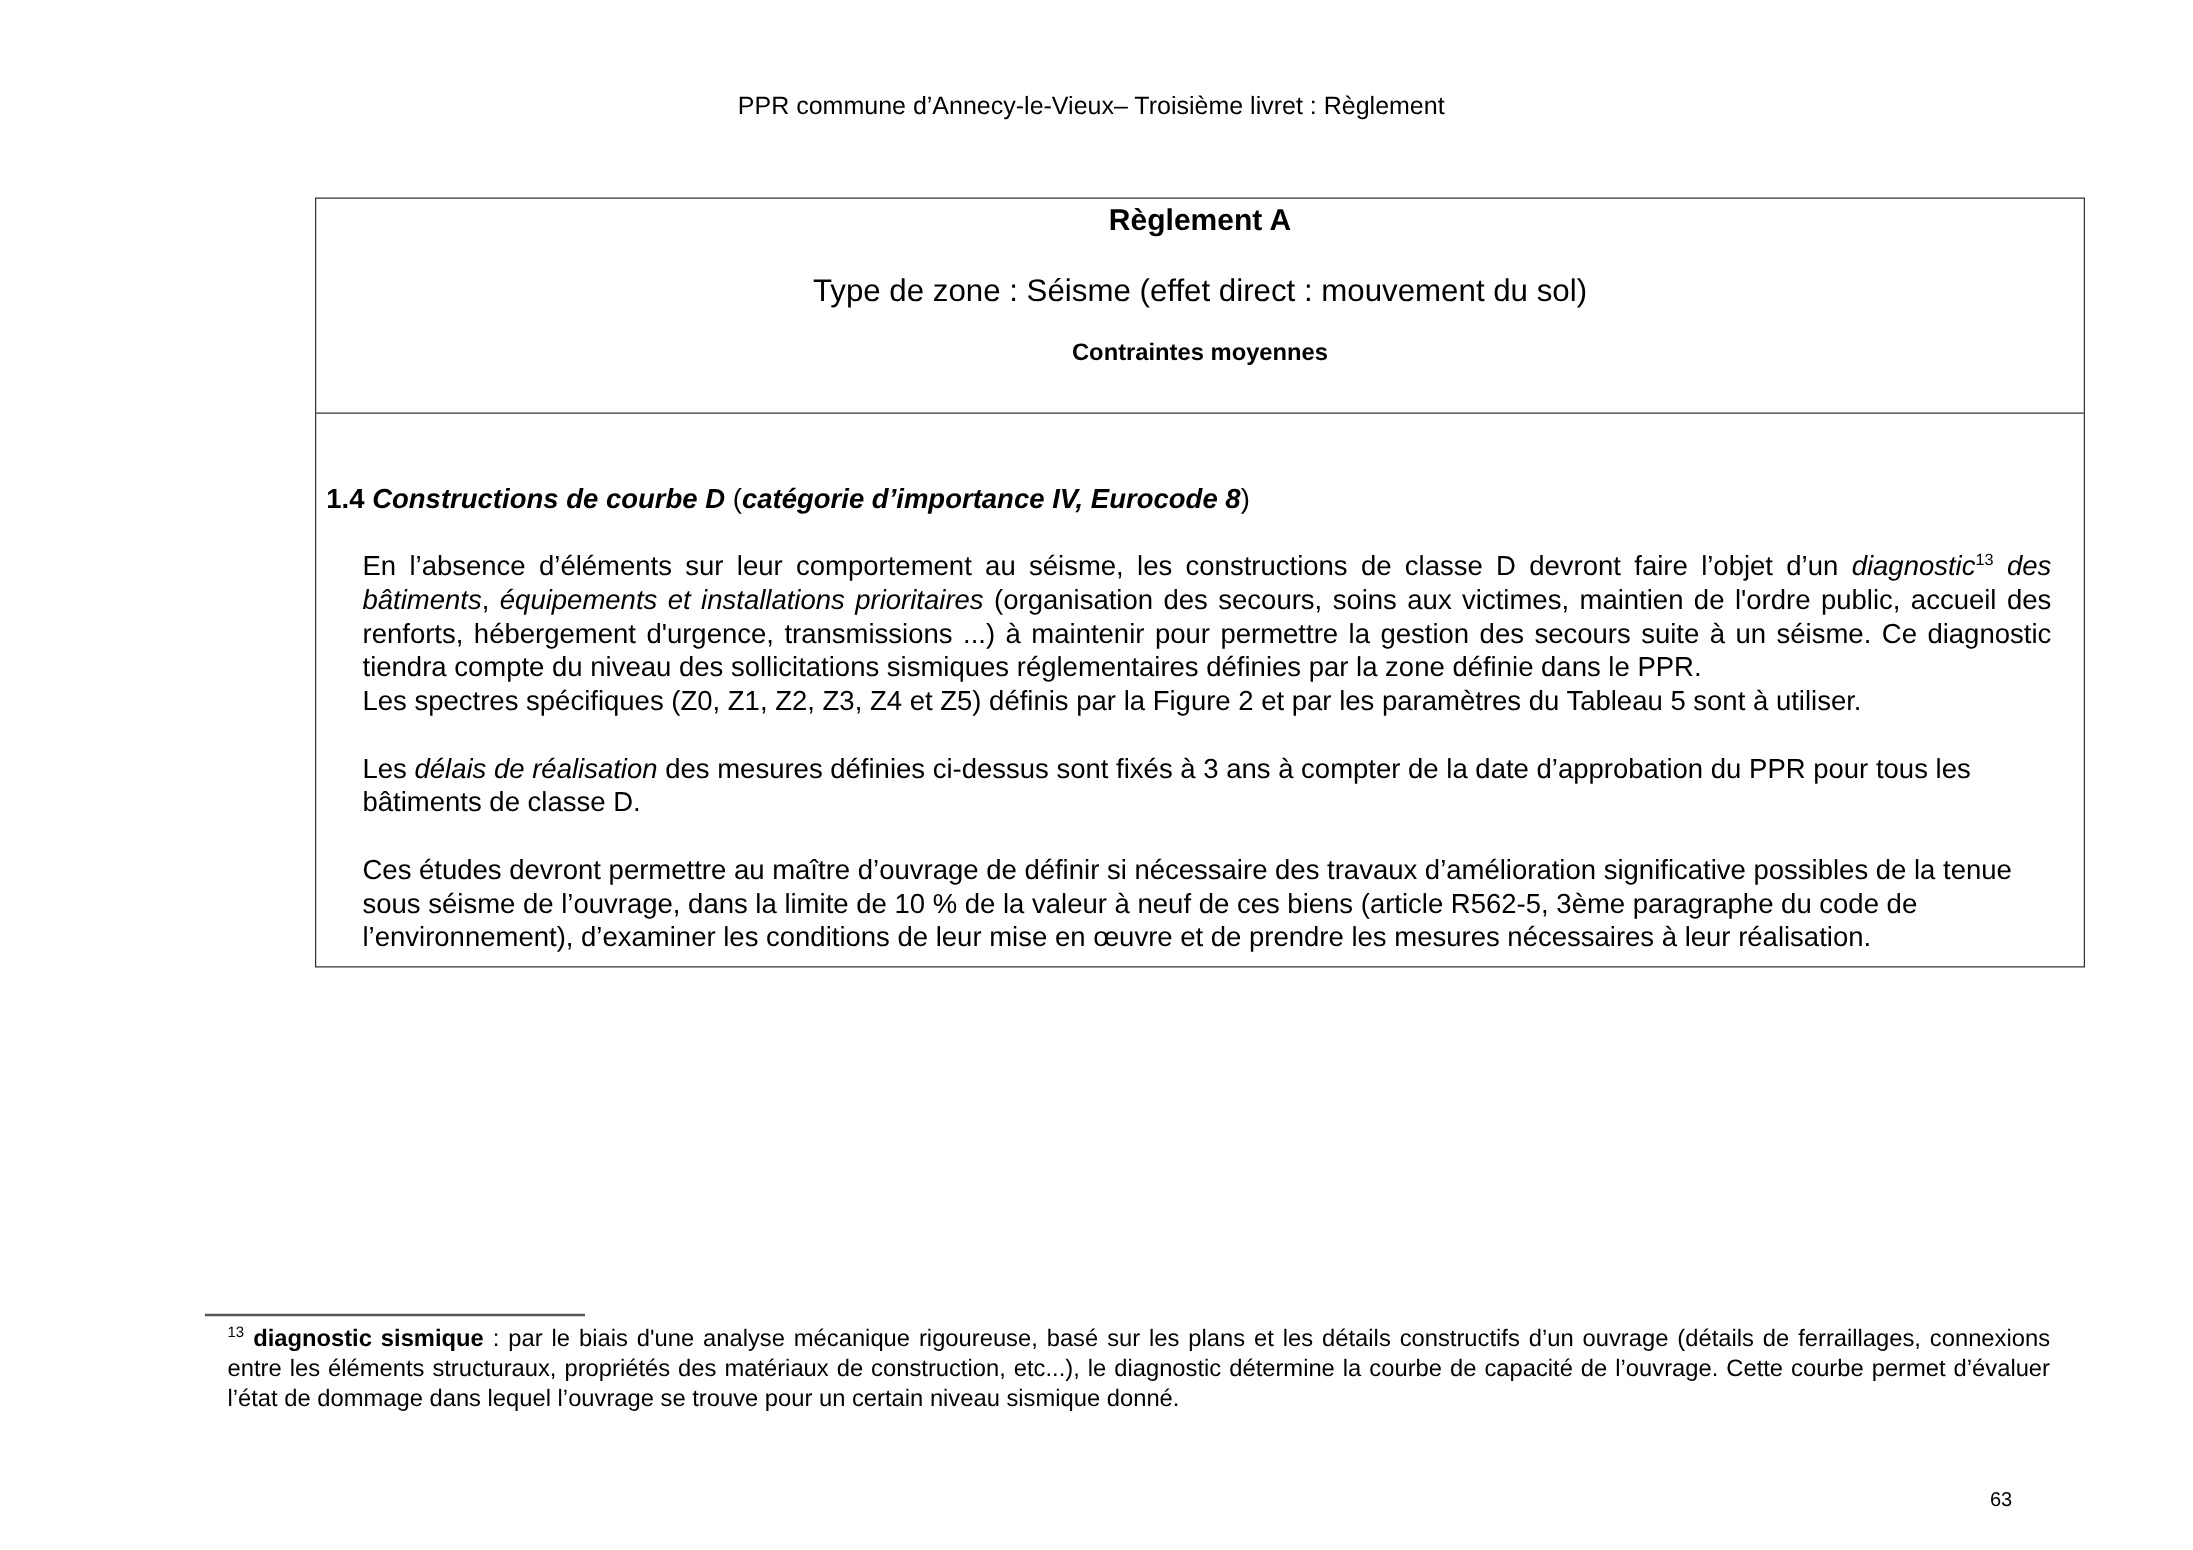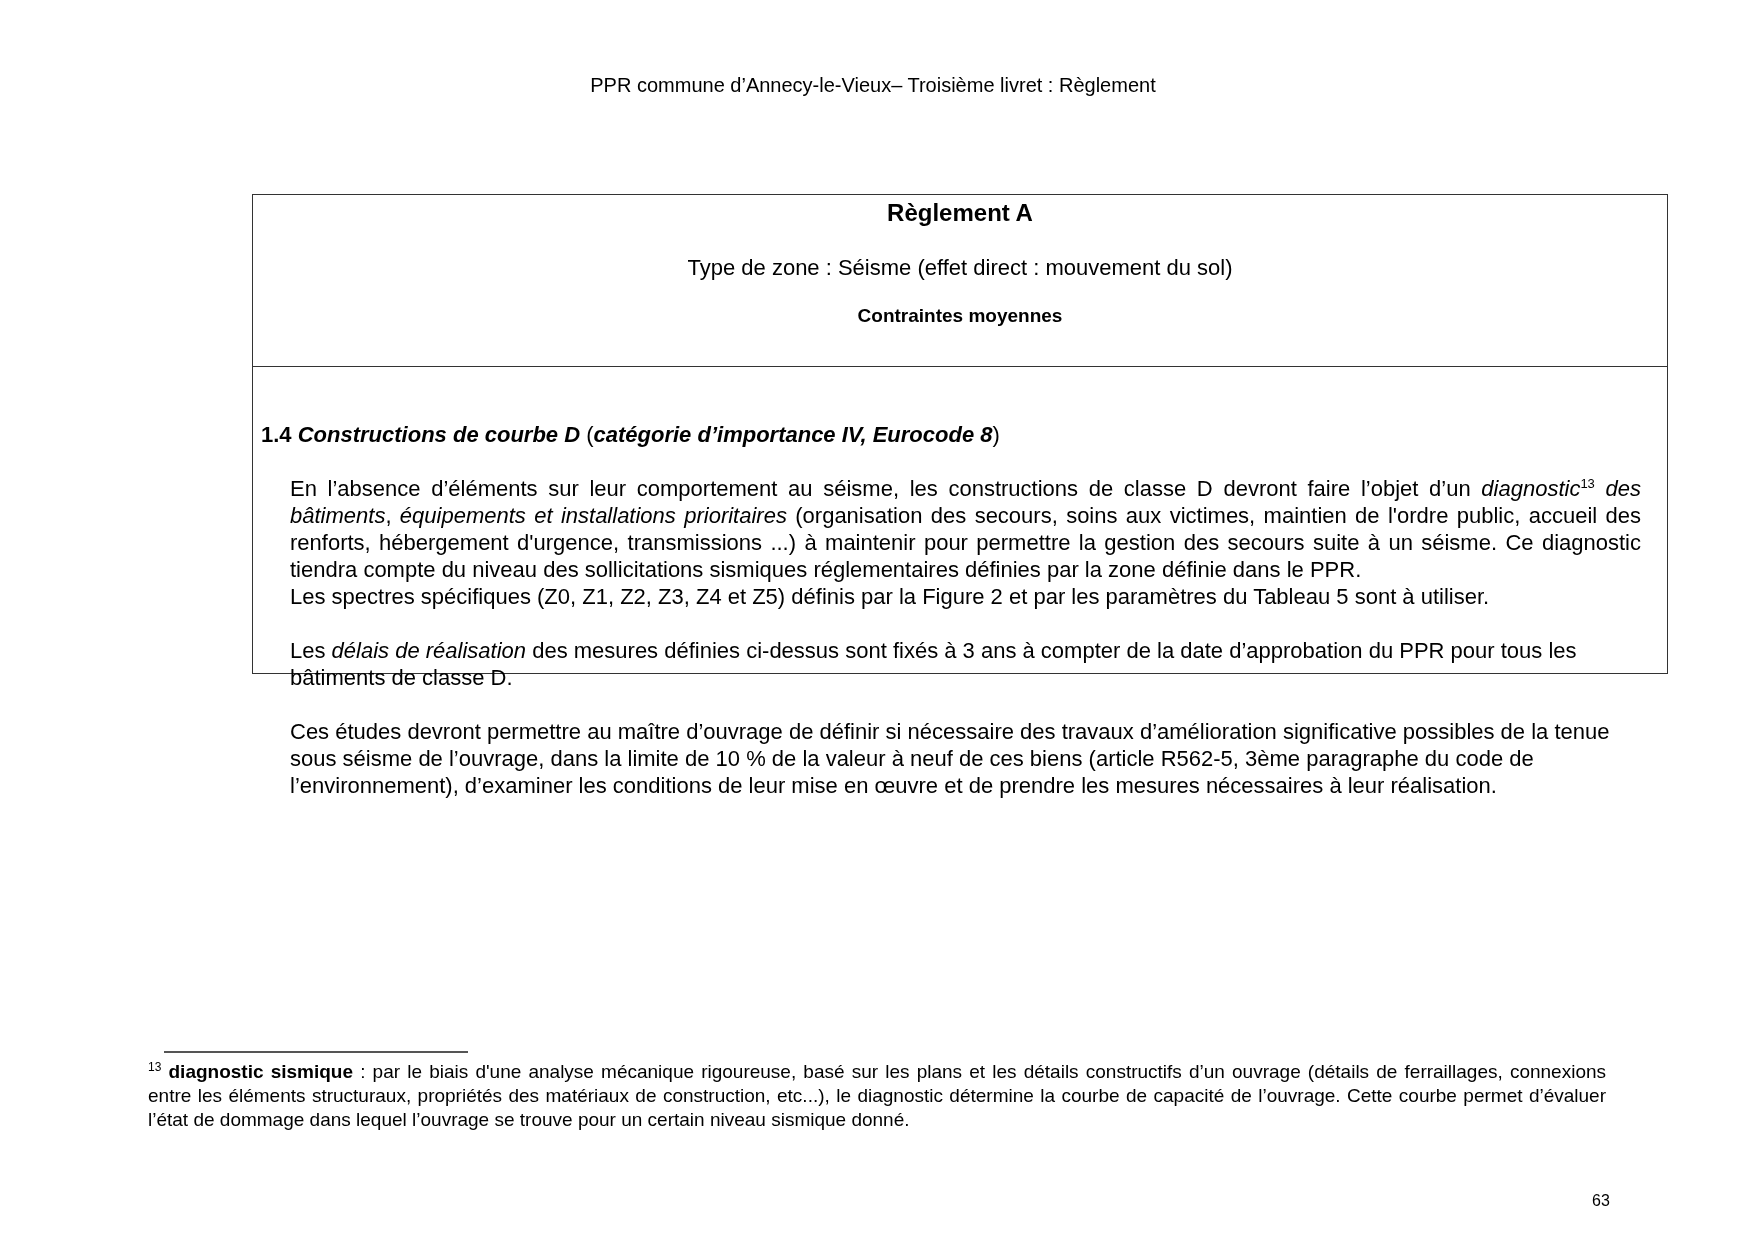--- a/index.html
+++ b/index.html
@@ -1,36 +1,36 @@
 <!DOCTYPE html>
 <html><head>
 <meta charset="utf-8">
 <style>
   html, body { margin:0; padding:0; background:#ffffff; }
   body { width:1754px; height:1240px; position:relative; overflow:hidden;
          font-family:"Liberation Sans", sans-serif; color:#000; }
   .running-header { position:absolute; top:74px; left:0; width:1746px; text-align:center;
          font-size:20px; }
-  .frame { position:absolute; left:252px; top:158px; width:1416px; height:480px;
-         border:1.5px solid #333; box-sizing:border-box;margin-top:36px; }
+  .frame { position:absolute; left:252px; top:158px; width:1416px; height:616px;
+         border:1.5px solid #333; box-sizing:border-box; }
   .frame-head { height:172px; border-bottom:1.5px solid #333; box-sizing:border-box; text-align:center; }
   .reg-title { font-weight:bold; font-size:24px; padding-top:4px; }
-  .zone-type { font-size:22px; margin-top:28px; }
+  .zone-type { font-size:25px; margin-top:28px; }
   .constraint { font-weight:bold; font-size:19px; margin-top:24px; }
   .frame-body { padding:54px 26px 0 8px; font-size:22px; line-height:27px; }
   .section-title { font-weight:bold; }
   .section-title i { font-style:italic; }
   .section-title .paren { font-weight:normal; }
   .para { margin-left:29px; text-align:justify; }
   .para + .para { margin-top:27px; }
   .bi { font-weight:normal; font-style:italic; }
   sup { font-size:13px; line-height:0; vertical-align:super; }
   .gap { height:27px; }
   .fn-rule { position:absolute; left:164px; top:1051px; width:304px; height:1.5px; background:#555; }
-  .footnote { position:absolute; left:148px; top:1060px; width:1458px; font-size:19px; line-height:24px; text-align:justify; }
+  .footnote { position:absolute; left:182px; top:1060px; width:1458px; font-size:19px; line-height:24px; text-align:justify; }
   .footnote sup { font-size:12px; }
   .page-num { position:absolute; left:1592px; top:1192px; font-size:16px; }
 </style>
 </head>
 <body>
 
 <div class="running-header">PPR commune d’Annecy-le-Vieux– Troisième livret : Règlement</div>
 
 <div class="frame">
   <div class="frame-head">

